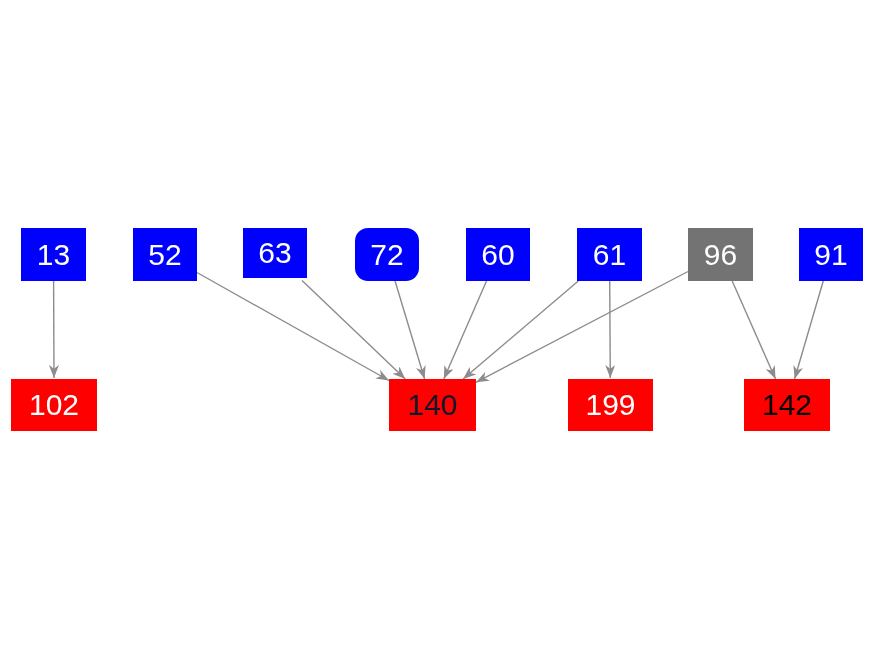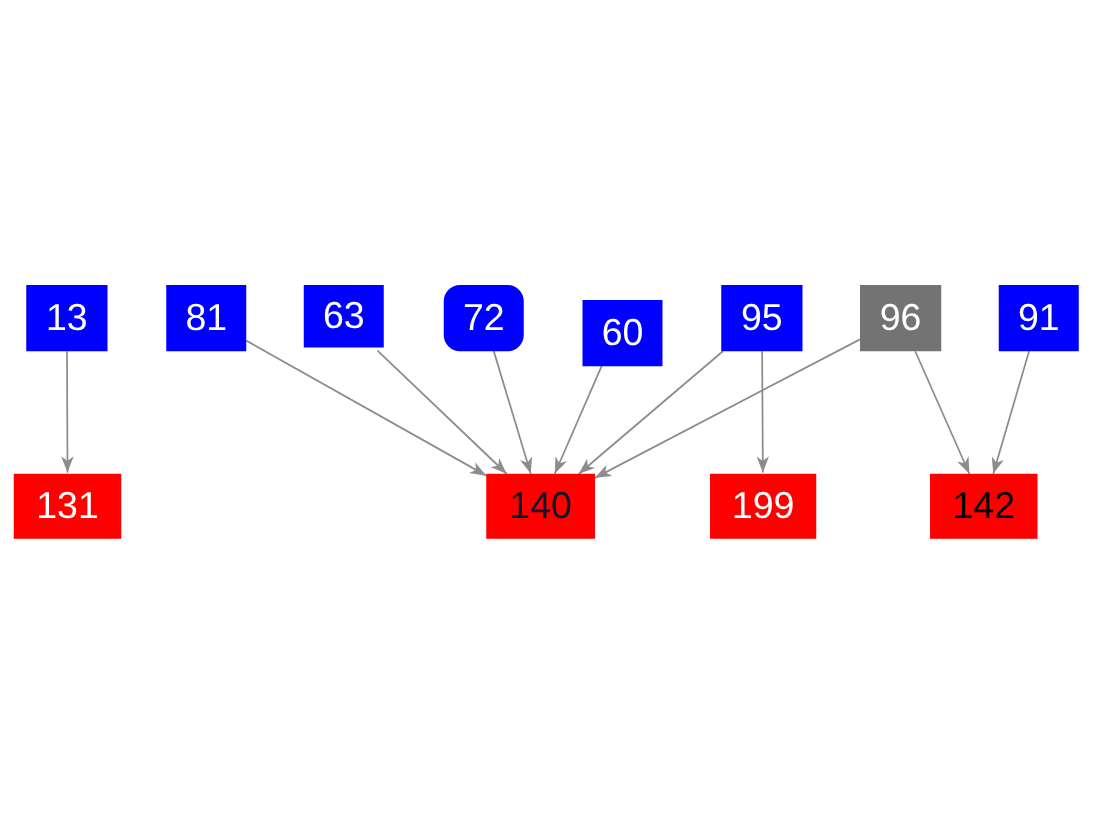--- a/index.html
+++ b/index.html
@@ -43,25 +43,25 @@
         <line x1="486.7" y1="280.5" x2="443.8" y2="379" stroke="#8c8c8c" stroke-width="1.4" marker-end="url(#arrowhead)"></line>
         <line x1="578.3" y1="281" x2="463.1" y2="379" stroke="#8c8c8c" stroke-width="1.4" marker-end="url(#arrowhead)"></line>
         <line x1="609.7" y1="281" x2="610.3" y2="378" stroke="#8c8c8c" stroke-width="1.4" marker-end="url(#arrowhead)"></line>
         <line x1="688" y1="271.5" x2="476" y2="382.3" stroke="#8c8c8c" stroke-width="1.4" marker-end="url(#arrowhead)"></line>
         <line x1="732.2" y1="281" x2="775.5" y2="379" stroke="#8c8c8c" stroke-width="1.4" marker-end="url(#arrowhead)"></line>
         <line x1="823.4" y1="280.5" x2="794.6" y2="379" stroke="#8c8c8c" stroke-width="1.4" marker-end="url(#arrowhead)"></line>
       </g>
   </svg>
   <div class="nodes" id="node-layer">
       <div class="node" style="left: 21px; top: 228px; width: 65px; height: 53px; background: rgb(0, 0, 255); color: rgb(255, 255, 255);">13</div>
-      <div class="node" style="left: 133px; top: 228px; width: 64px; height: 53px; background: rgb(0, 0, 255); color: rgb(255, 255, 255);">81</div>
+      <div class="node" style="left: 133px; top: 228px; width: 64px; height: 53px; background: rgb(0, 0, 255); color: rgb(255, 255, 255);">52</div>
       <div class="node" style="left: 243px; top: 228px; width: 64px; height: 50px; background: rgb(0, 0, 255); color: rgb(255, 255, 255);">63</div>
       <div class="node" style="left: 355px; top: 228px; width: 64px; height: 53px; background: rgb(0, 0, 255); color: rgb(255, 255, 255); border-radius: 13px;">72</div>
-      <div class="node" style="left: 466px; top: 228px; width: 64px; height: 53px; background: rgb(0, 0, 255); color: rgb(255, 255, 255); margin-top: 12px;">60</div>
-      <div class="node" style="left: 577px; top: 228px; width: 65px; height: 53px; background: rgb(0, 0, 255); color: rgb(255, 255, 255);">95</div>
+      <div class="node" style="left: 466px; top: 228px; width: 64px; height: 53px; background: rgb(0, 0, 255); color: rgb(255, 255, 255);">60</div>
+      <div class="node" style="left: 577px; top: 228px; width: 65px; height: 53px; background: rgb(0, 0, 255); color: rgb(255, 255, 255);">61</div>
       <div class="node" style="left: 688px; top: 228px; width: 65px; height: 53px; background: #737373; color: rgb(255, 255, 255);">96</div>
       <div class="node" style="left: 799px; top: 228px; width: 64px; height: 53px; background: rgb(0, 0, 255); color: rgb(255, 255, 255);">91</div>
-      <div class="node" style="left: 11px; top: 379px; width: 86px; height: 52px; background: rgb(255, 0, 0); color: rgb(255, 255, 255);">131</div>
+      <div class="node" style="left: 11px; top: 379px; width: 86px; height: 52px; background: rgb(255, 0, 0); color: rgb(255, 255, 255);">102</div>
       <div class="node" style="left: 389px; top: 379px; width: 87px; height: 52px; background: rgb(255, 0, 0); color: #0f172a;">140</div>
       <div class="node" style="left: 568px; top: 379px; width: 85px; height: 52px; background: rgb(255, 0, 0); color: rgb(255, 255, 255);">199</div>
       <div class="node" style="left: 744px; top: 379px; width: 86px; height: 52px; background: rgb(255, 0, 0); color: #000000;">142</div>
     </div>
 </div>
 
 </body></html>

